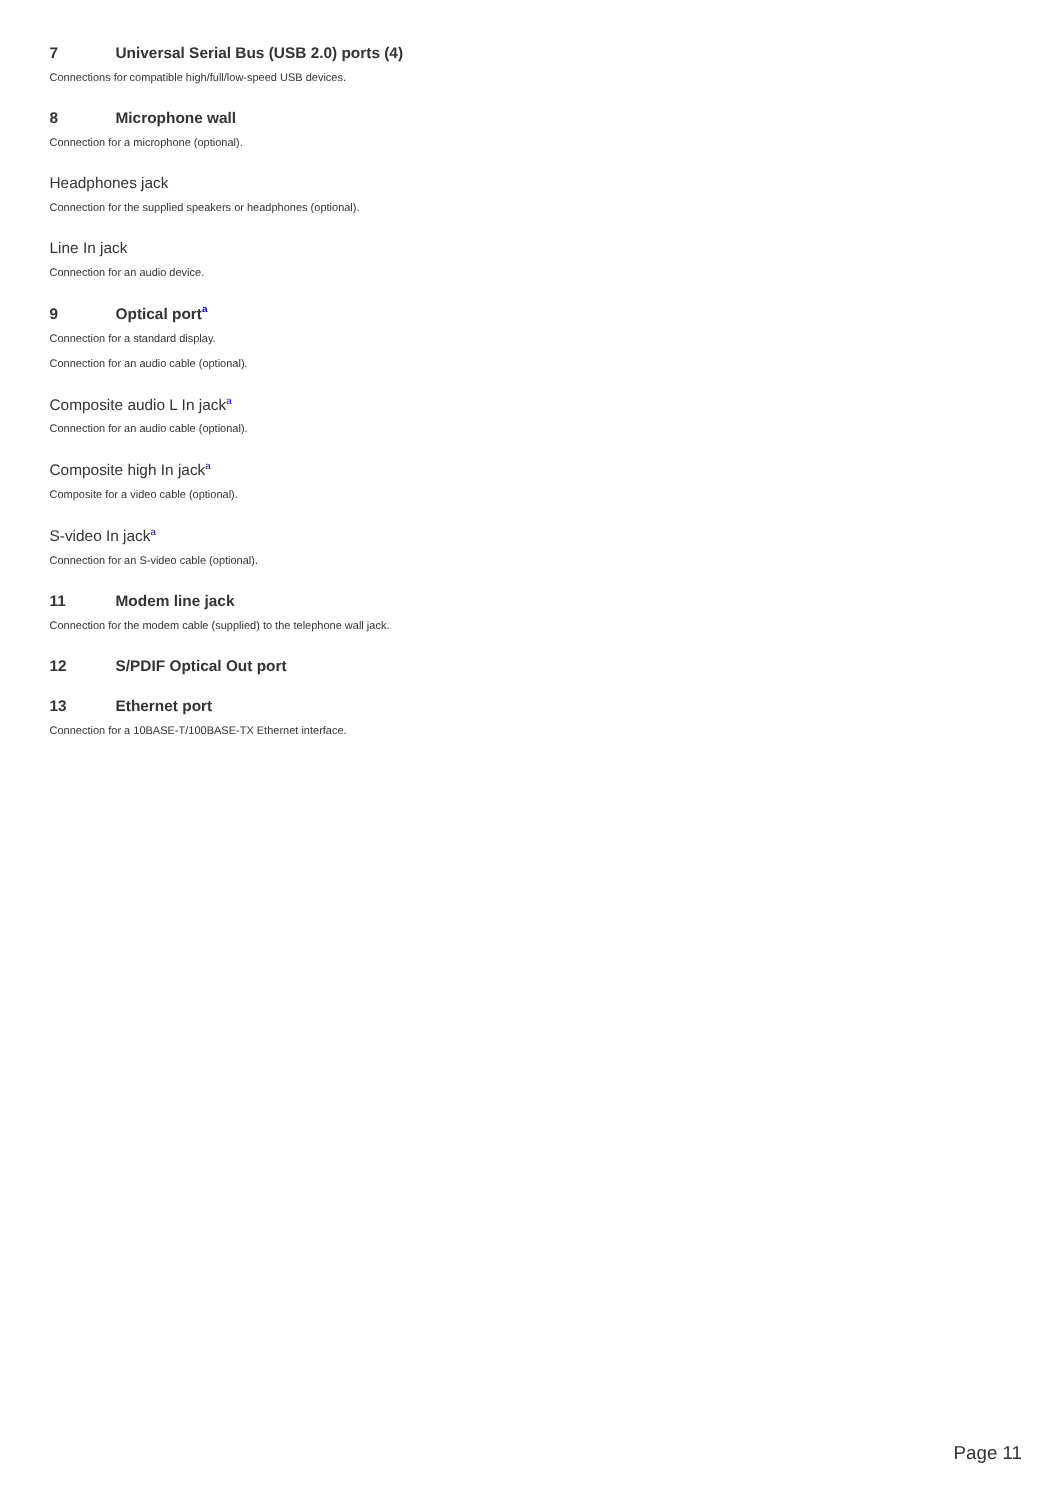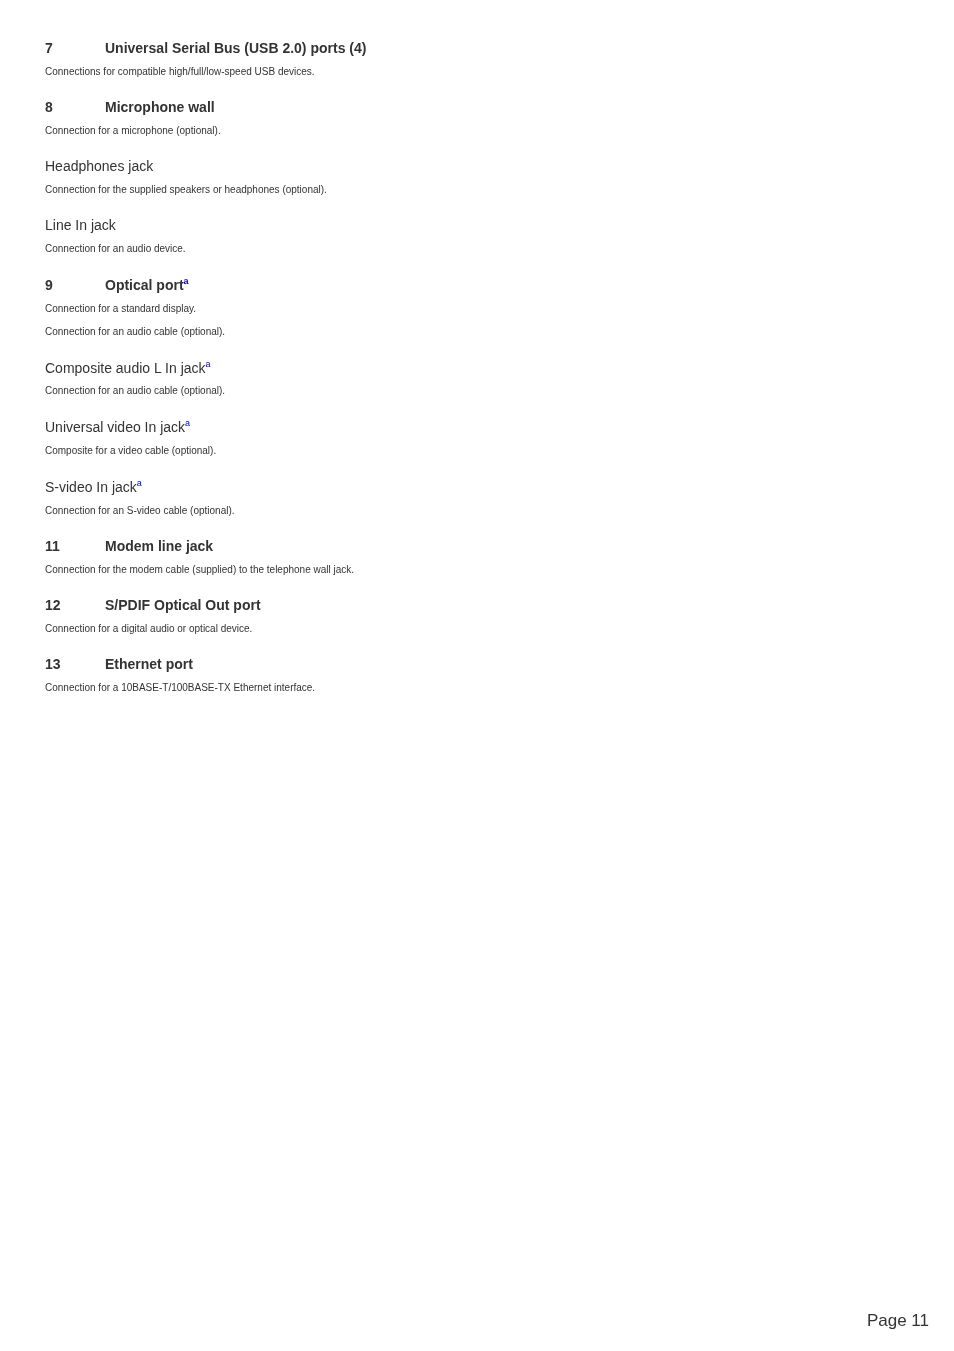--- a/index.html
+++ b/index.html
@@ -114,21 +114,21 @@
 
   <div class="section">
     <div class="section-title-standalone">
       <span>Composite audio L In jack</span><sup>a</sup>
     </div>
     <p class="section-desc">Connection for an audio cable (optional).</p>
   </div>
 
   <div class="section">
     <div class="section-title-standalone">
-      <span>Universal video In jack</span><sup>a</sup>
+      <span>Composite high In jack</span><sup>a</sup>
     </div>
     <p class="section-desc">Composite for a video cable (optional).</p>
   </div>
 
   <div class="section">
     <div class="section-title-standalone">
       <span>S-video In jack</span><sup>a</sup>
     </div>
     <p class="section-desc">Connection for an S-video cable (optional).</p>
   </div>
@@ -139,21 +139,20 @@
       <span class="section-title">Modem line jack</span>
     </div>
     <p class="section-desc">Connection for the modem cable (supplied) to the telephone wall jack.</p>
   </div>
 
   <div class="section">
     <div class="section-header">
       <span class="section-number">12</span>
       <span class="section-title">S/PDIF Optical Out port</span>
     </div>
-    <p class="section-desc">Connection for a digital audio or optical device.</p>
   </div>
 
   <div class="section">
     <div class="section-header">
       <span class="section-number">13</span>
       <span class="section-title">Ethernet port</span>
     </div>
     <p class="section-desc">Connection for a 10BASE-T/100BASE-TX Ethernet interface.</p>
   </div>
 

